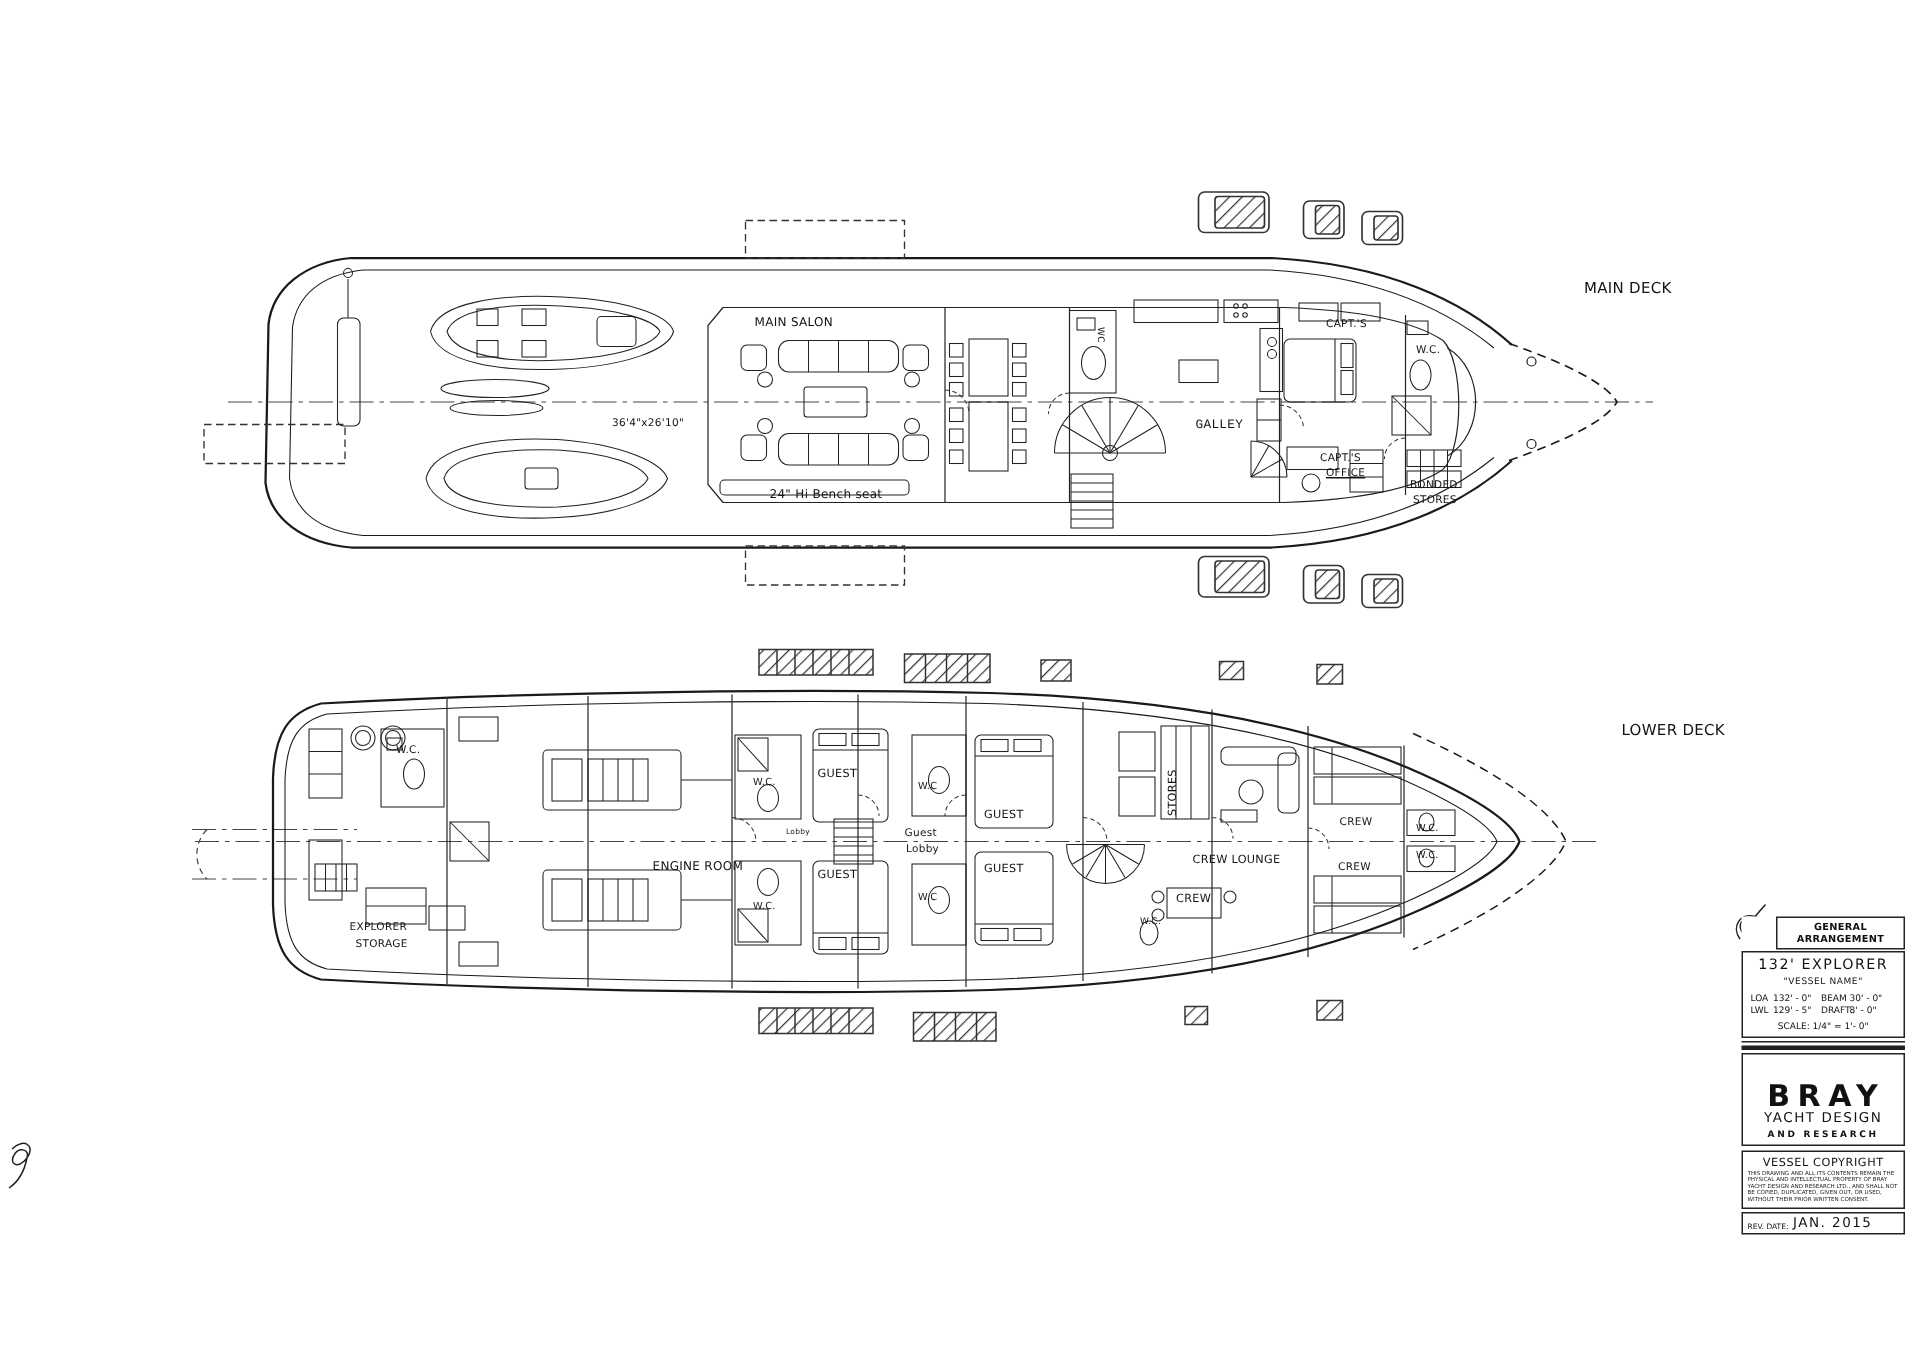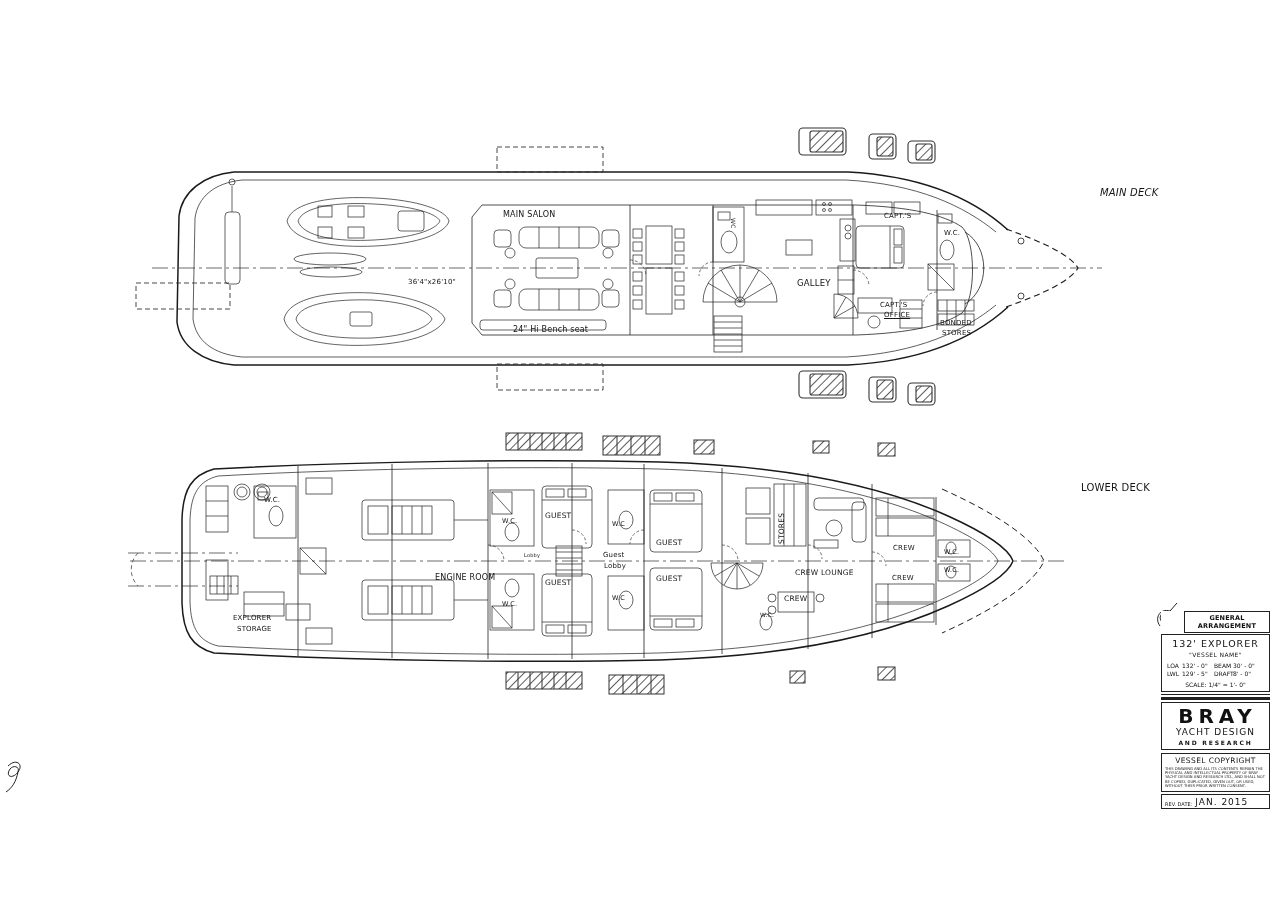--- a/index.html
+++ b/index.html
@@ -17,21 +17,21 @@
   .tb-model{font-size:9.5px;text-align:center;letter-spacing:1px;}
   .tb-vessel{font-size:6px;text-align:center;letter-spacing:.4px;margin-top:2px;}
   .tb-specs{font-size:6px;margin:4px 5px 0;}
   .tb-specs .row{display:flex;margin-top:1px;}
   .tb-specs .k{width:15px;}
   .tb-specs .v{width:32px;}
   .tb-specs .k2{width:19px;}
   .tb-specs .v2{flex:1;}
   .tb-scale{font-size:6px;text-align:center;margin-top:4px;}
   .tb-rule{border-top:1.5px solid #222;border-bottom:3px solid #222;height:2px;margin-top:2px;}
-  .tb-firm{border:1.5px solid #222;margin-top:2px;text-align:center;padding:3px 0 3px;}
+  .tb-firm{border:1.5px solid #222;margin-top:2px;text-align:center;padding:17px 0 3px;}
   .tb-bray{font-size:20px;font-weight:bold;letter-spacing:5px;padding-left:4px;line-height:1;}
   .tb-yd{font-size:9px;font-weight:normal;letter-spacing:1px;margin-top:1px;}
   .tb-ar{font-size:6px;font-weight:bold;letter-spacing:1.8px;margin-top:2px;}
   .tb-copy{border:1.5px solid #222;margin-top:3px;padding:2px 3px;}
   .tb-wc{font-size:7.5px;text-align:center;letter-spacing:.4px;margin-bottom:1px;}
   .tb-fine{height:23px;overflow:hidden;}
   .tb-fine-in{font-size:6px;transform:scale(.62);transform-origin:0 0;width:161%;line-height:1.18;color:#222;}
   .tb-rev{display:flex;align-items:flex-end;gap:3px;border:1.5px solid #222;margin-top:2px;padding:2px 3px 1px;}
   .tb-revk{font-size:5px;}
   .tb-revv{font-size:9px;letter-spacing:1px;}
@@ -404,25 +404,25 @@
     <path d="M 872,552 A 14 14 0 0 1 886,566"></path>
   </g>
 
   <g stroke="#222" stroke-width="1" fill="none">
     <path d="M 8,766 C 16,758 24,764 18,772 C 12,780 5,776 10,769 C 13,765 20,766 18,772 C 16,782 12,788 6,792"></path>
     <path d="M 1160,626 C 1154,618 1160,608 1170,611 C 1179,614 1176,625 1166,624 C 1160,623 1158,616 1163,613 M 1170,611 L 1177,603"></path>
     <path d="M 1254,772 C 1266,774 1272,783 1263,790 C 1255,795 1248,787 1254,781 C 1259,776 1266,779 1265,787 M 1263,790 L 1252,797"></path>
   </g>
 </svg>
 
-<div class="lbl" style="left:1100px;top:188px;font-size:10px;font-style:italic;">MAIN DECK</div>
+<div class="lbl" style="left:1056px;top:188px;font-size:10px;">MAIN DECK</div>
 <div class="lbl" style="left:503px;top:211px;font-size:8px;">MAIN SALON</div>
 <div class="lbl" style="left:408px;top:279px;font-size:7px;">36'4"x26'10"</div>
 <div class="lbl" style="left:513px;top:326px;font-size:8px;">24" Hi Bench seat</div>
-<div class="lbl" style="left:797px;top:279px;font-size:8.5px;">GALLEY</div>
+<div class="lbl" style="left:797px;top:279px;font-size:8.5px;font-family:Liberation Mono, monospace;">GALLEY</div>
 <div class="lbl rotcw" style="left:736px;top:218px;font-size:6px;">WC</div>
 <div class="lbl" style="left:884px;top:213px;font-size:7px;">CAPT.'S</div>
 <div class="lbl" style="left:944px;top:230px;font-size:7px;">W.C.</div>
 <div class="lbl" style="left:880px;top:302px;font-size:7px;">CAPT.'S</div>
 <div class="lbl" style="left:884px;top:312px;font-size:7px;text-decoration:underline;">OFFICE</div>
 <div class="lbl" style="left:940px;top:320px;font-size:7px;">BONDED</div>
 <div class="lbl" style="left:942px;top:330px;font-size:7px;">STORES</div>
 
 <div class="lbl" style="left:1041px;top:483px;font-size:10px;margin-left:40px;">LOWER DECK</div>
 <div class="lbl" style="left:264px;top:497px;font-size:7px;">W.C.</div>

